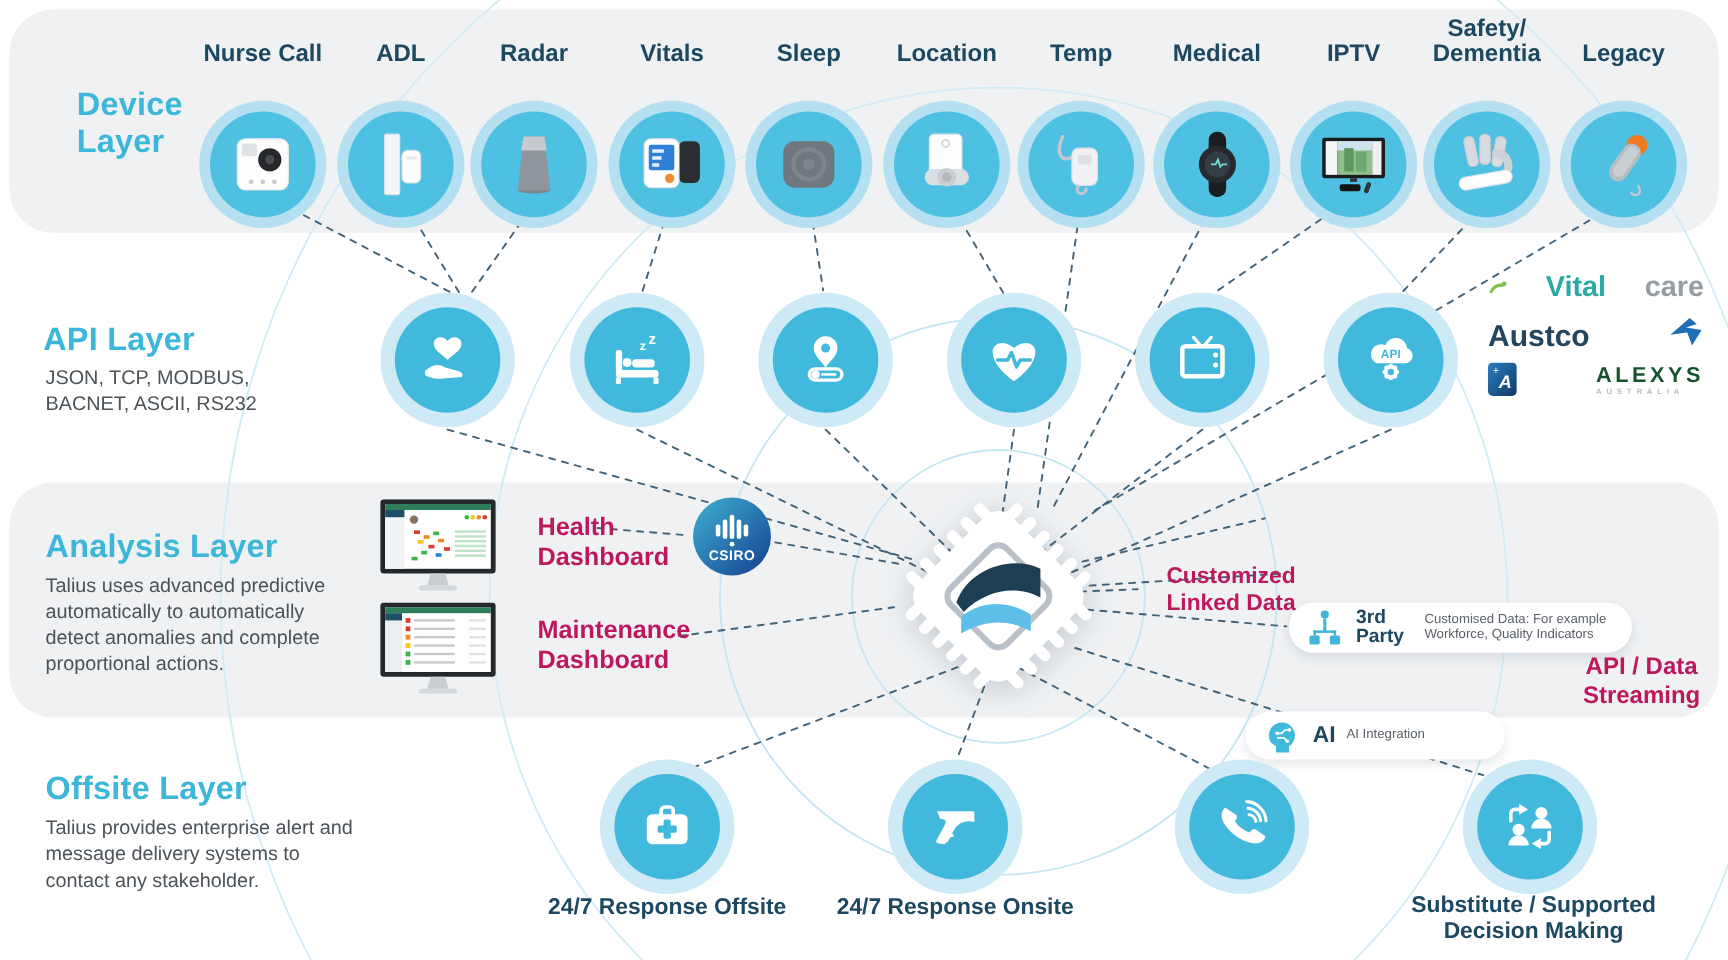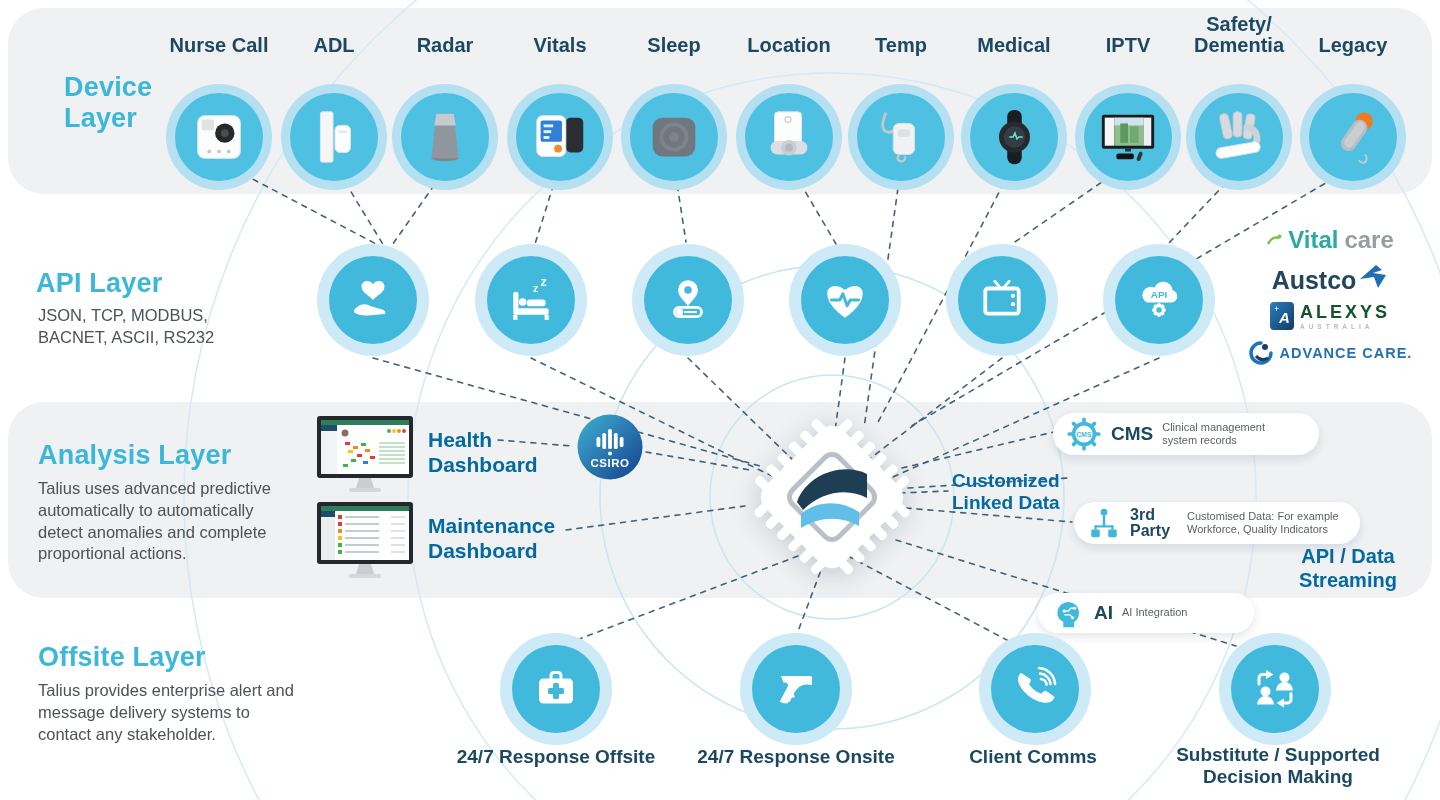--- a/index.html
+++ b/index.html
@@ -13,29 +13,29 @@
   .layer-desc{position:absolute;color:#4b5258;font-size:16.5px;line-height:1.32;white-space:pre-line;}
   .dev{position:absolute;top:8px;width:120px;display:flex;flex-direction:column;align-items:center;gap:21px;}
   .dev-label{height:48px;display:flex;align-items:flex-end;justify-content:center;text-align:center;
              color:#1c4961;font-weight:700;font-size:20px;line-height:1.05;}
   .dev-circle{margin-top:7px;width:106px;height:106px;border-radius:50%;background:#b5e0f2;
               display:flex;align-items:center;justify-content:center;}
   .dev-inner{width:88px;height:88px;border-radius:50%;background:#4ec0e2;display:flex;align-items:center;justify-content:center;}
   .api-ic,.act-ic{position:absolute;width:112px;height:112px;border-radius:50%;background:#cdeaf6;
               display:flex;align-items:center;justify-content:center;}
   .api-in,.act-in{width:88px;height:88px;border-radius:50%;background:#41b9dd;display:flex;align-items:center;justify-content:center;}
-  .navy-bold{position:absolute;color:#0369a1;font-weight:700;font-size:21px;line-height:1.18;}
+  .navy-bold{position:absolute;color:#be185d;font-weight:700;font-size:21px;line-height:1.18;margin-left:20px;}
   .pill{position:absolute;background:#fff;border-radius:24px;box-shadow:0 4px 10px rgba(30,50,70,.12);
         display:flex;align-items:center;gap:9px;padding:0 13px;}
   .pill .blabel{color:#1c4961;font-weight:700;font-size:19px;white-space:nowrap;}
   .pill .blabel.small{font-size:16px;line-height:1.0;white-space:normal;width:48px;}
   .pill .bdesc{color:#5a6168;font-size:11px;line-height:1.2;}
   .act-label{position:absolute;top:746px;color:#1c4961;font-weight:700;font-size:19px;text-align:center;line-height:1.15;}
   .chip{position:absolute;left:737px;top:402px;width:190px;height:190px;filter:drop-shadow(0 5px 12px rgba(40,60,80,.20));}
-  .partner{position:absolute;left:1240px;width:180px;display:flex;align-items:center;justify-content:center;gap:6px;}
+  .partner{position:absolute;left:1240px;width:180px;display:flex;align-items:center;justify-content:space-between;gap:6px;}
   .vital1{color:#2ba9a4;font-weight:800;font-size:24px;}
   .vital2{color:#989da2;font-weight:800;font-size:24px;}
   .austco-name{color:#23455e;font-weight:800;font-size:25px;}
   .alexys-name{color:#14532d;font-weight:700;font-size:18px;letter-spacing:3px;line-height:1;}
   .alexys-sub{color:#b6bcc2;font-weight:700;font-size:6.5px;letter-spacing:4px;margin-top:2px;}
   .advance-name{color:#2471b5;font-weight:700;font-size:14.5px;letter-spacing:1px;}
   .monitor{position:absolute;}
 </style>
 </head>
 <body>
@@ -350,28 +350,20 @@
           </linearGradient>
         </defs>
         <rect x="0" y="0" width="24" height="28" rx="4" fill="url(#gal)"></rect>
         <text x="4" y="10" font-size="9" fill="#fff" font-family="Liberation Sans,sans-serif">+</text>
         <text x="9" y="21" font-size="15" font-style="italic" font-weight="bold" fill="#fff" font-family="Liberation Sans,sans-serif">A</text>
       </svg>
     <div style="display:flex;flex-direction:column;">
       <span class="alexys-name">ALEXYS</span>
       <span class="alexys-sub">AUSTRALIA</span>
     </div>
-  </div>
-  <div class="partner" style="top:340px;">
-    <svg width="26" height="26" viewBox="0 0 26 26">
-        <path d="M13,3 a10,10 0 1 0 10,10" stroke="#1d74b8" stroke-width="3.5" fill="none" stroke-linecap="round"></path>
-        <circle cx="17" cy="7" r="3" fill="#1a3f66"></circle>
-        <path d="M8,16 q5,6 12,2" stroke="#1a3f66" stroke-width="3" fill="none"></path>
-      </svg>
-    <span class="advance-name">ADVANCE CARE.</span>
   </div>
 
   <div class="layer-title" style="left:38px;top:440px;">Analysis Layer</div>
   <div class="layer-desc" style="left:38px;top:478px;width:258px;">Talius uses advanced predictive automatically to automatically detect anomalies and complete proportional actions.</div>
 
   <div class="monitor" style="left:315px;top:416px;">
     <svg width="100" height="80" viewBox="0 0 100 80">
         <rect x="2" y="0" width="96" height="62" rx="3" fill="#24282c"></rect>
         <rect x="6" y="4" width="88" height="54" fill="#fff"></rect>
         <rect x="6" y="4" width="88" height="5" fill="#2e7d5b"></rect>
@@ -500,35 +492,20 @@
         <rect x="40" y="40" width="110" height="110" rx="16"></rect>
         <rect x="62" y="62" width="66" height="66" rx="10" fill="none" stroke="#b9c0c7" stroke-width="5"></rect>
       </g>
       <path d="M60,100 C70,72 106,60 130,72 L130,96 C112,86 86,88 66,108 Z" fill="#1d3e53"></path>
       <path d="M64,112 C80,98 104,98 122,110 L122,124 C104,114 84,114 64,126 Z" fill="#5fbfe8"></path>
     </svg>
   </div>
 
   <div class="navy-bold" style="left:952px;top:470px;width:140px;font-size:19px;">Customized Linked Data</div>
 
-  <div class="pill" style="left:1053px;top:413px;height:42px;width:240px;">
-    <svg width="36" height="36" viewBox="0 0 36 36">
-        <g fill="#41b9dd">
-          <rect x="16.2" y="1.5" width="3.6" height="33" rx="1.5"></rect>
-          <rect x="16.2" y="1.5" width="3.6" height="33" rx="1.5" transform="rotate(45 18 18)"></rect>
-          <rect x="16.2" y="1.5" width="3.6" height="33" rx="1.5" transform="rotate(90 18 18)"></rect>
-          <rect x="16.2" y="1.5" width="3.6" height="33" rx="1.5" transform="rotate(135 18 18)"></rect>
-        </g>
-        <circle cx="18" cy="18" r="12.2" fill="#41b9dd"></circle>
-        <circle cx="18" cy="18" r="8.6" fill="#fff"></circle>
-        <text x="18" y="20.6" font-size="6.8" font-weight="bold" fill="#41b9dd" text-anchor="middle" font-family="Liberation Sans,sans-serif">CMS</text>
-      </svg>
-    <span class="blabel">CMS</span>
-    <span class="bdesc" style="width:130px;">Clinical management system records</span>
-  </div>
   <div class="pill" style="left:1074px;top:502px;height:42px;width:260px;">
     <svg width="34" height="34" viewBox="0 0 36 36">
         <g fill="#3fb6da">
           <circle cx="18" cy="6.5" r="3.6"></circle>
           <rect x="16.6" y="10" width="2.8" height="6"></rect>
           <rect x="8" y="20.5" width="20" height="2.2"></rect>
           <rect x="8" y="20.5" width="2.2" height="4.5"></rect>
           <rect x="25.8" y="20.5" width="2.2" height="4.5"></rect>
           <rect x="16.6" y="16" width="2.8" height="5"></rect>
           <rect x="4.5" y="25" width="9" height="8" rx="1.5"></rect>
@@ -598,16 +575,15 @@
           <path d="M8,19 v-6 a3.5,3.5 0 0 1 3.5,-3.5 h4" stroke="#fff" stroke-width="3" fill="none" stroke-linecap="round"></path>
           <polygon points="15,5 22.5,9.5 15,14" fill="#fff"></polygon>
           <path d="M40,28.5 v6 a3.5,3.5 0 0 1 -3.5,3.5 h-4" stroke="#fff" stroke-width="3" fill="none" stroke-linecap="round"></path>
           <polygon points="33,33.5 25.5,38 33,42.5" fill="#fff"></polygon>
         </svg>
   </div>
     </div>
 
   <div class="act-label" style="left:436px;width:240px;">24/7 Response Offsite</div>
   <div class="act-label" style="left:676px;width:240px;">24/7 Response Onsite</div>
-  <div class="act-label" style="left:923px;width:220px;">Client Comms</div>
   <div class="act-label" style="left:1147px;width:262px;top:744px;">Substitute / Supported Decision Making</div>
 
 </div>
 
 </body></html>

